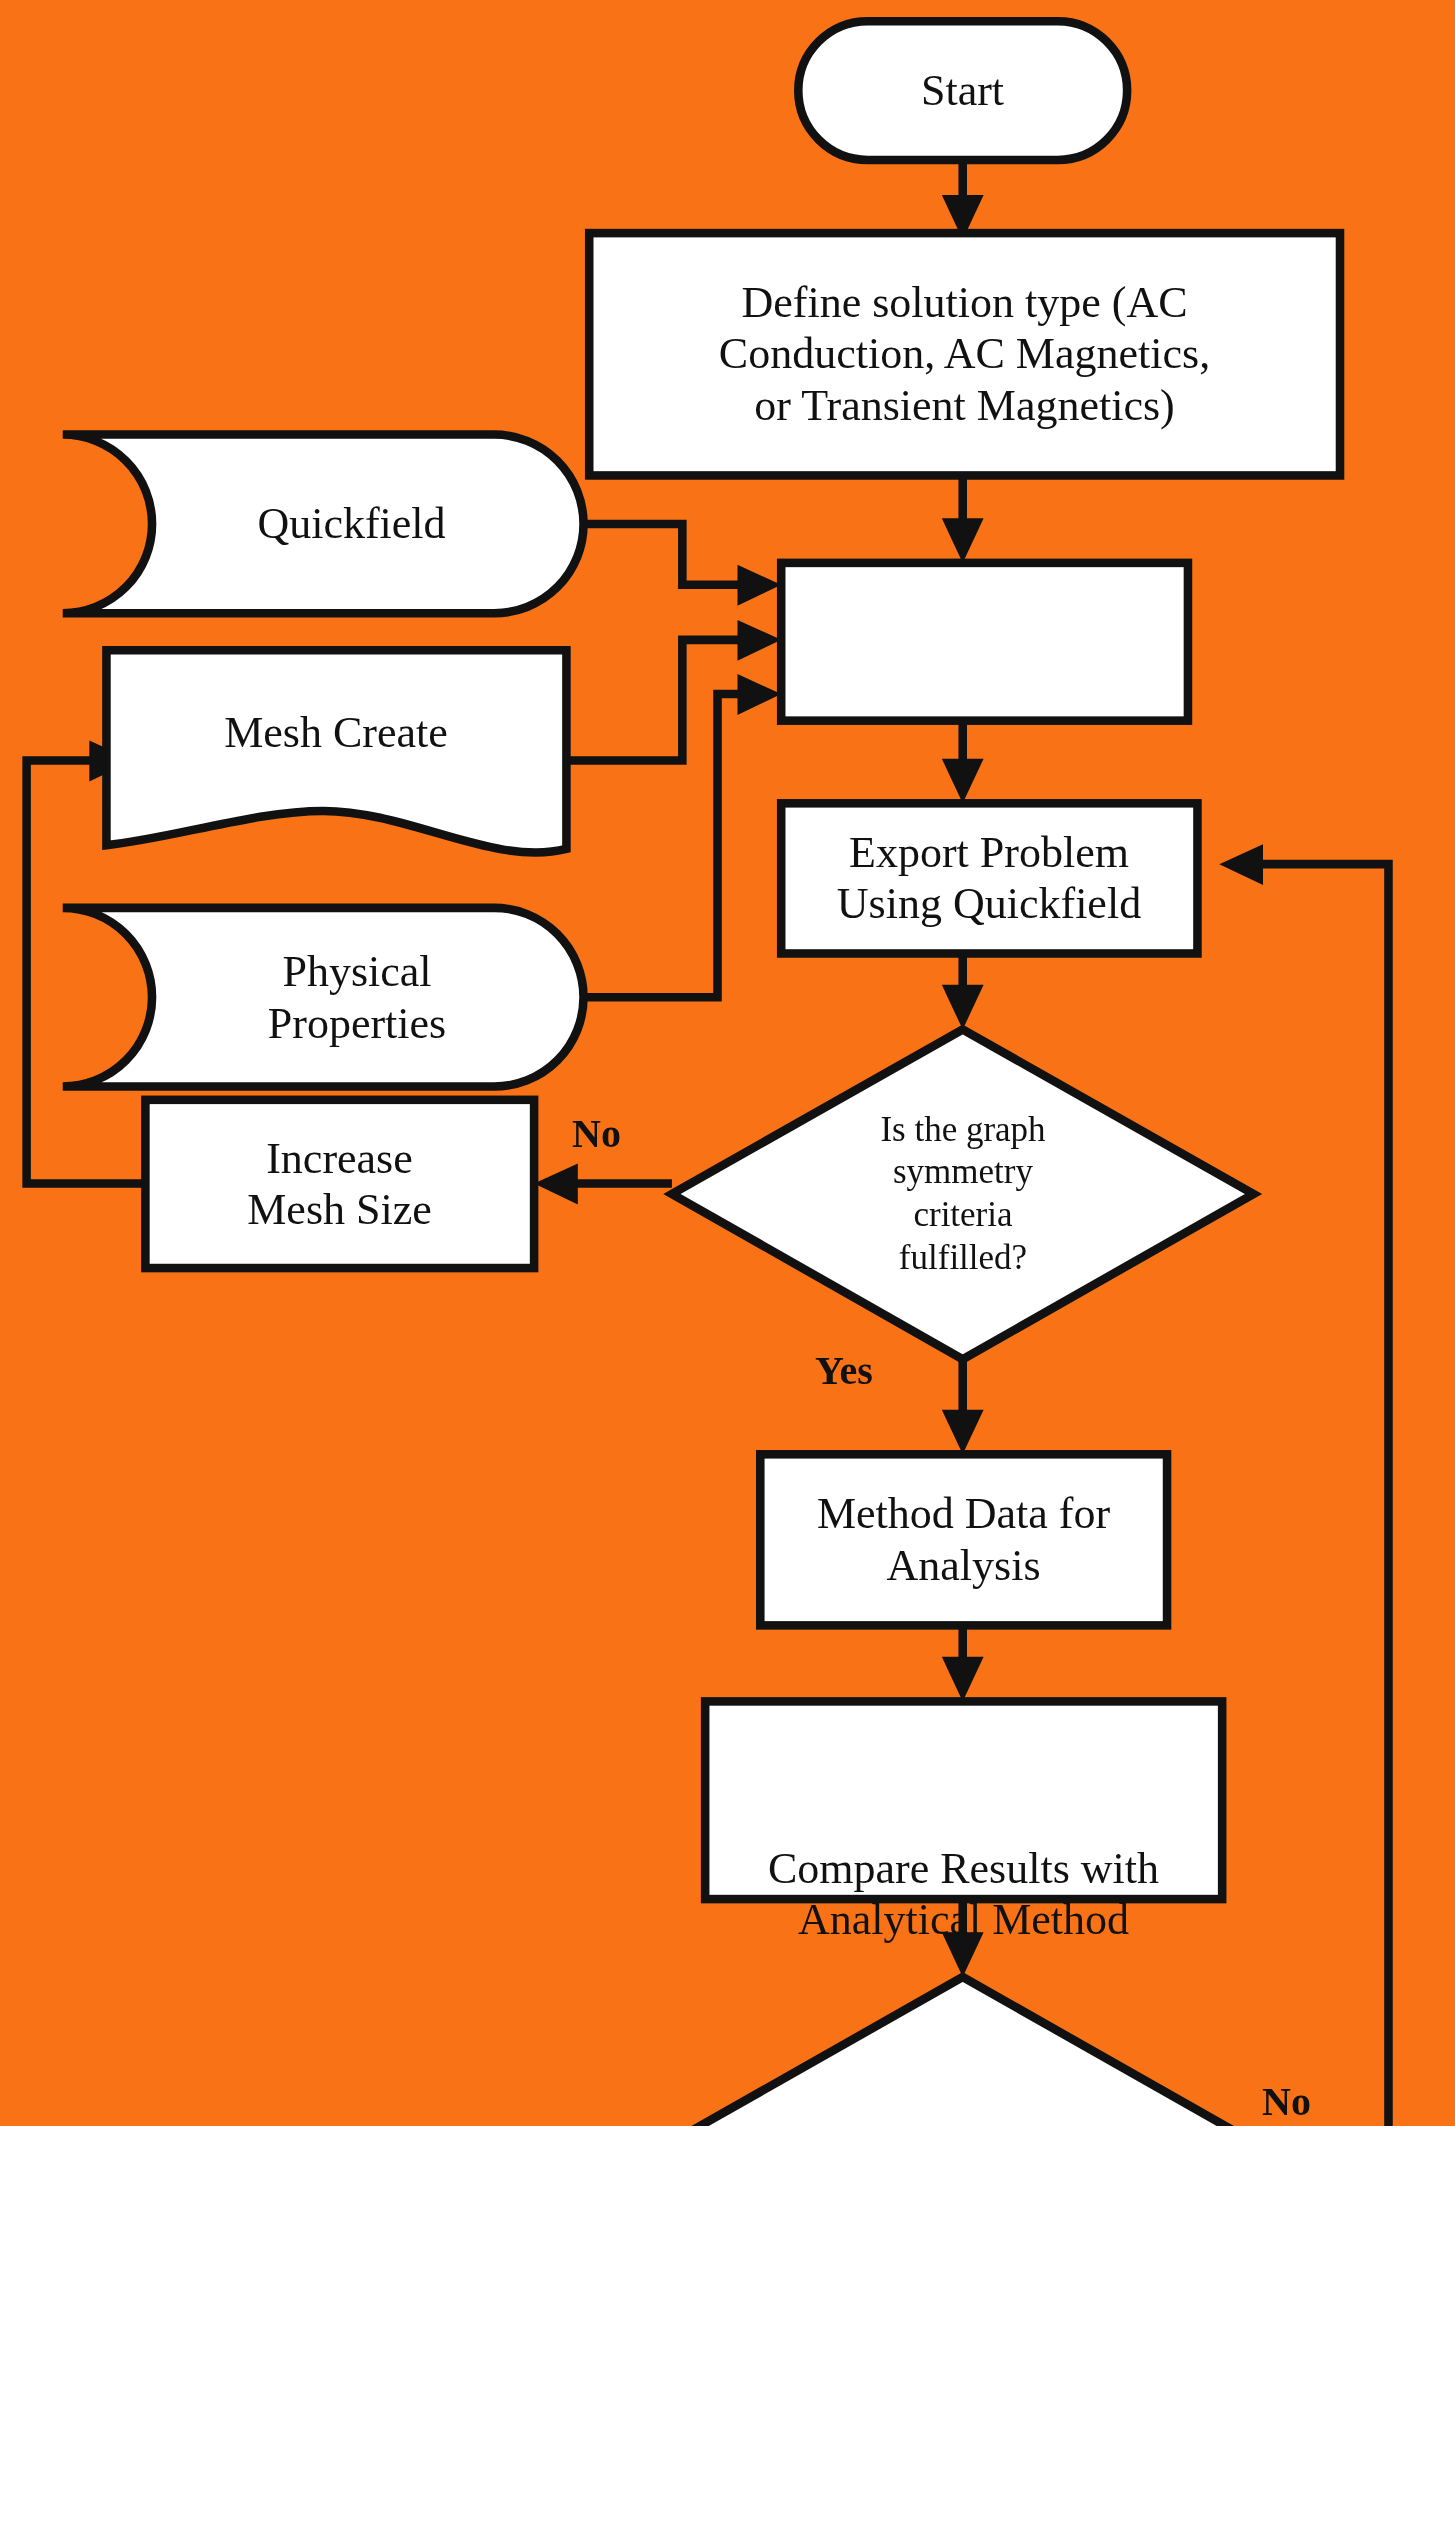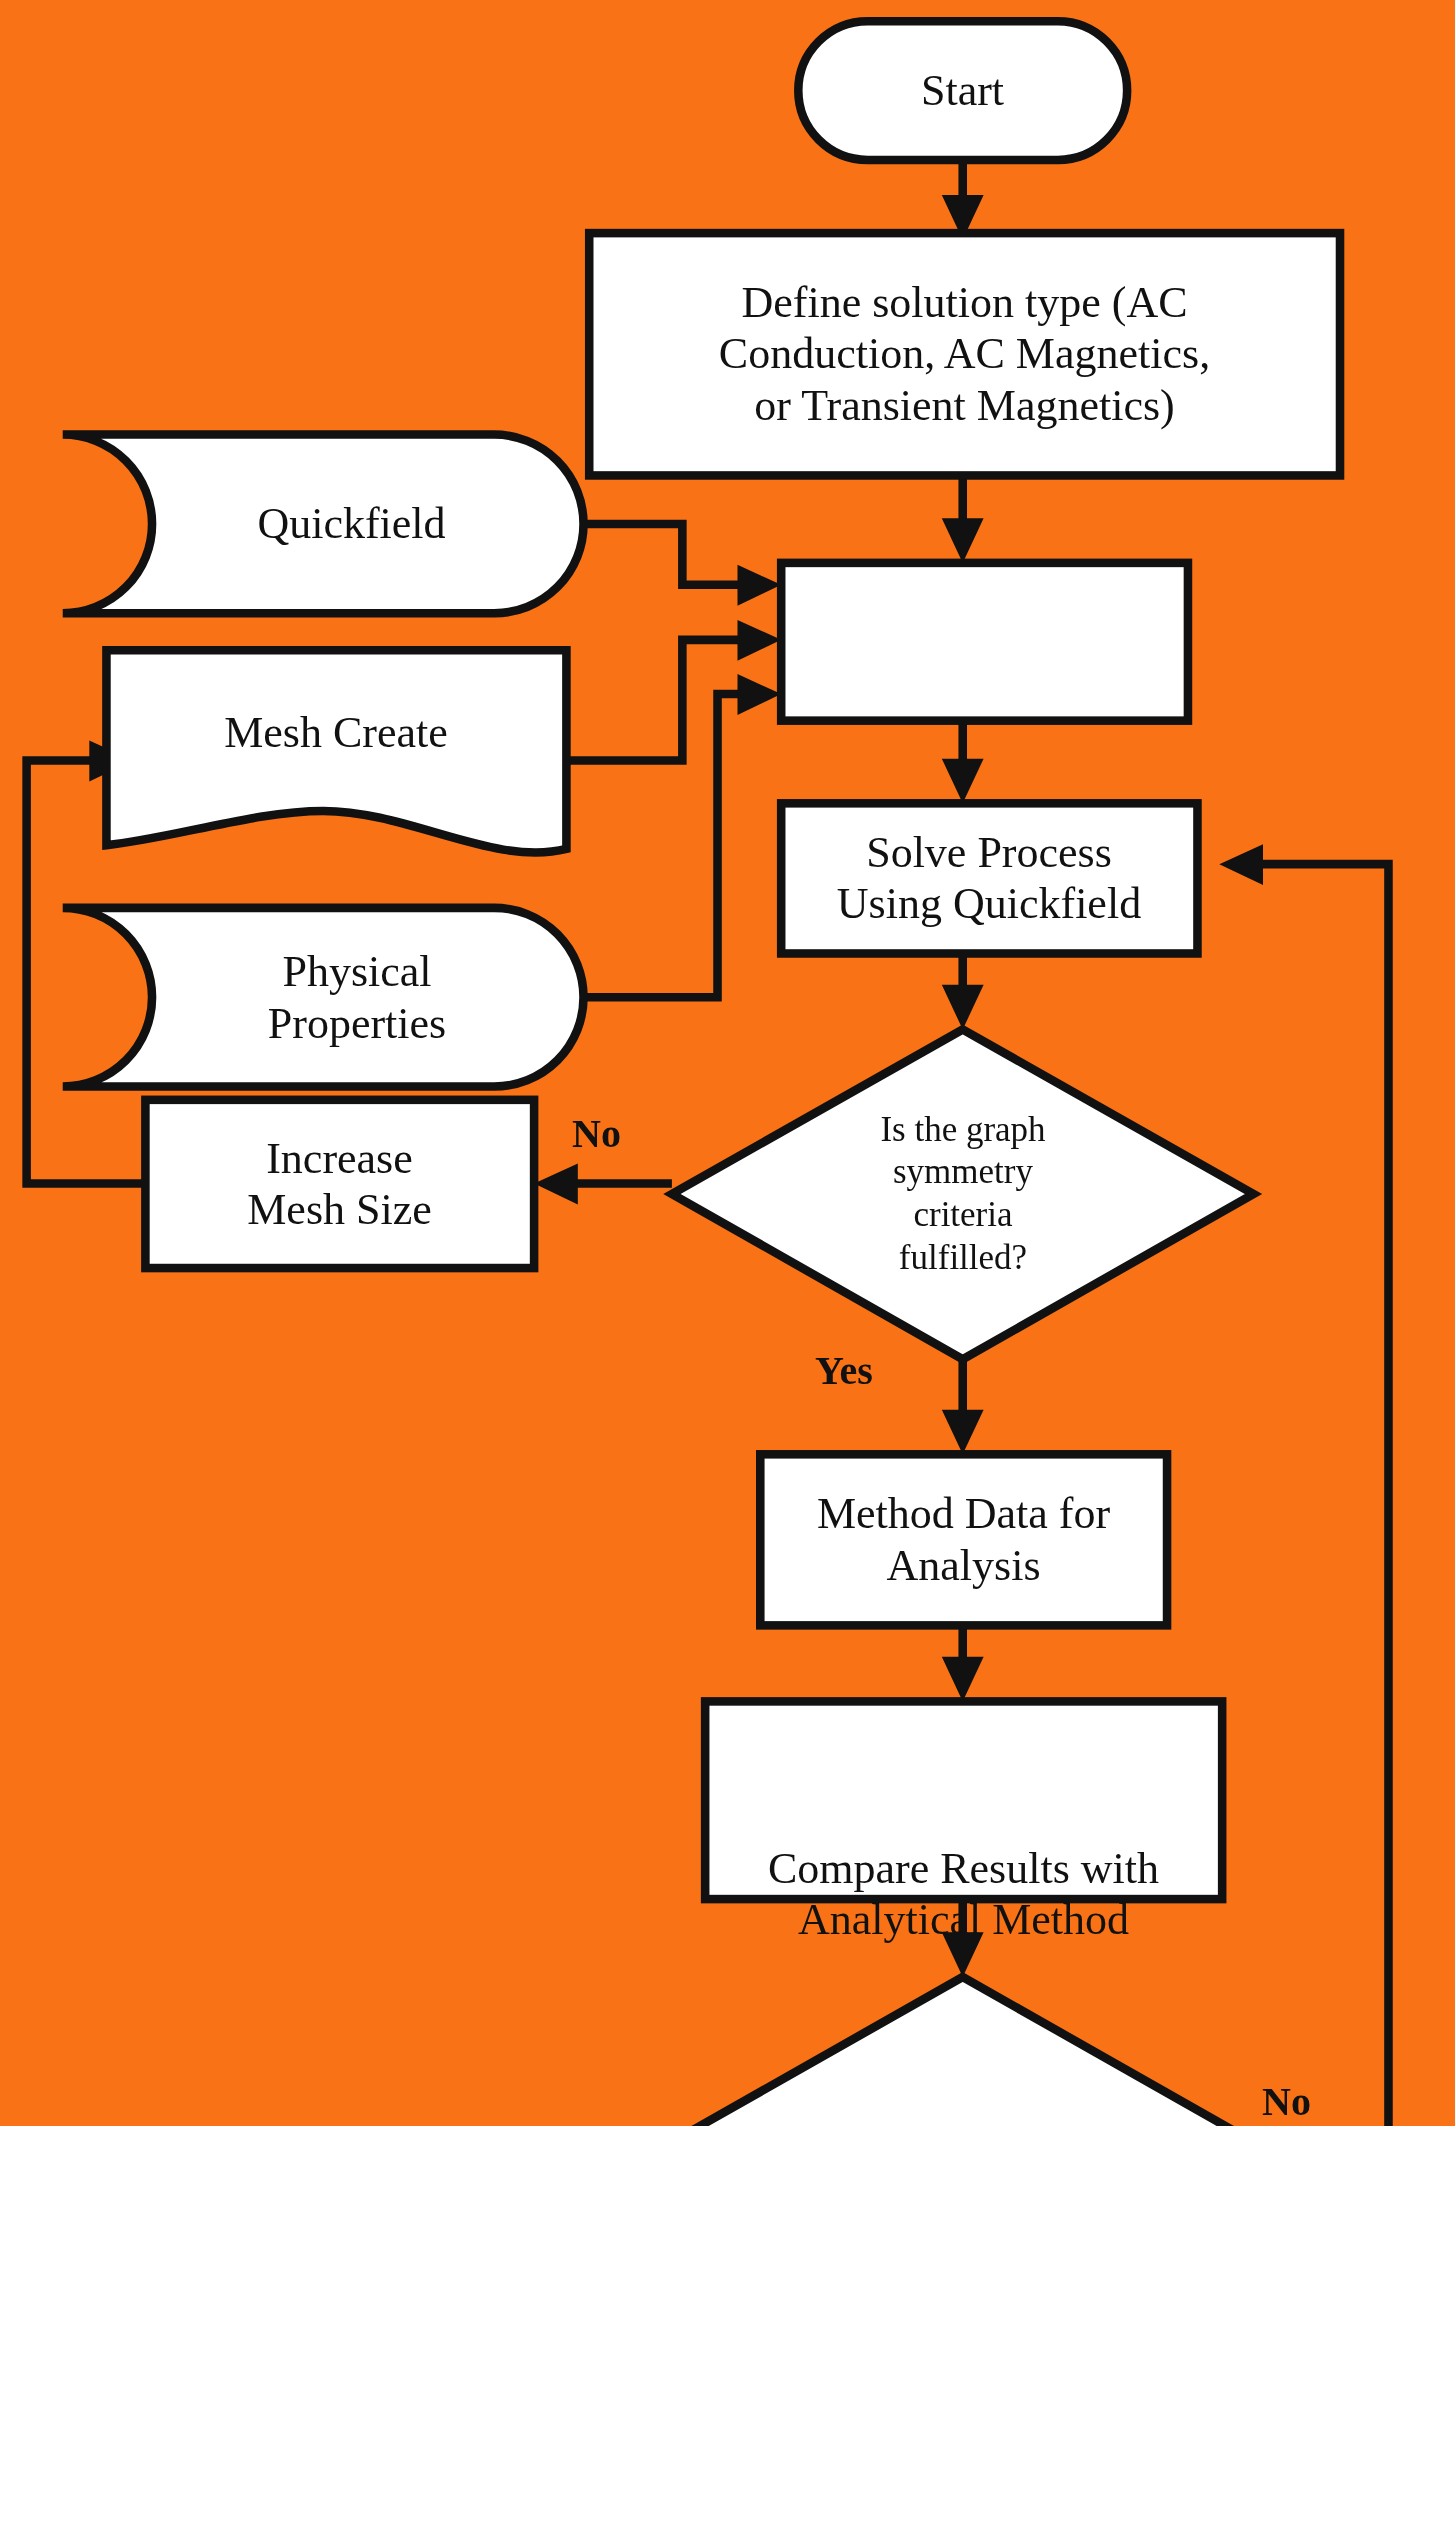--- a/index.html
+++ b/index.html
@@ -182,21 +182,21 @@
 
   <div class="node-text t-data" style="left:106px; top:650px; width:460px; height:166px;">Mesh Create</div>
 
   <div class="node-text t-process" style="left:145px; top:1100px; width:389px; height:168px;">Increase
 Mesh Size</div>
 
   <div class="node-text t-data" style="left:143px; top:908px; width:428px; height:179px;">Physical
 Properties</div>
 
 
-  <div class="node-text t-process" style="left:781px; top:803px; width:416px; height:150px;">Solve Process
+  <div class="node-text t-process" style="left:781px; top:803px; width:416px; height:150px;">Export Problem
 Using Quickfield</div>
 
   <div class="node-text t-decision" style="left:811px; top:1061px; width:304px; height:266px;">Is the graph
 symmetry
 criteria
 fulfilled?</div>
 
   <div class="node-text t-process" style="left:760px; top:1454px; width:407px; height:171px;">Method Data for
 Analysis</div>
 

